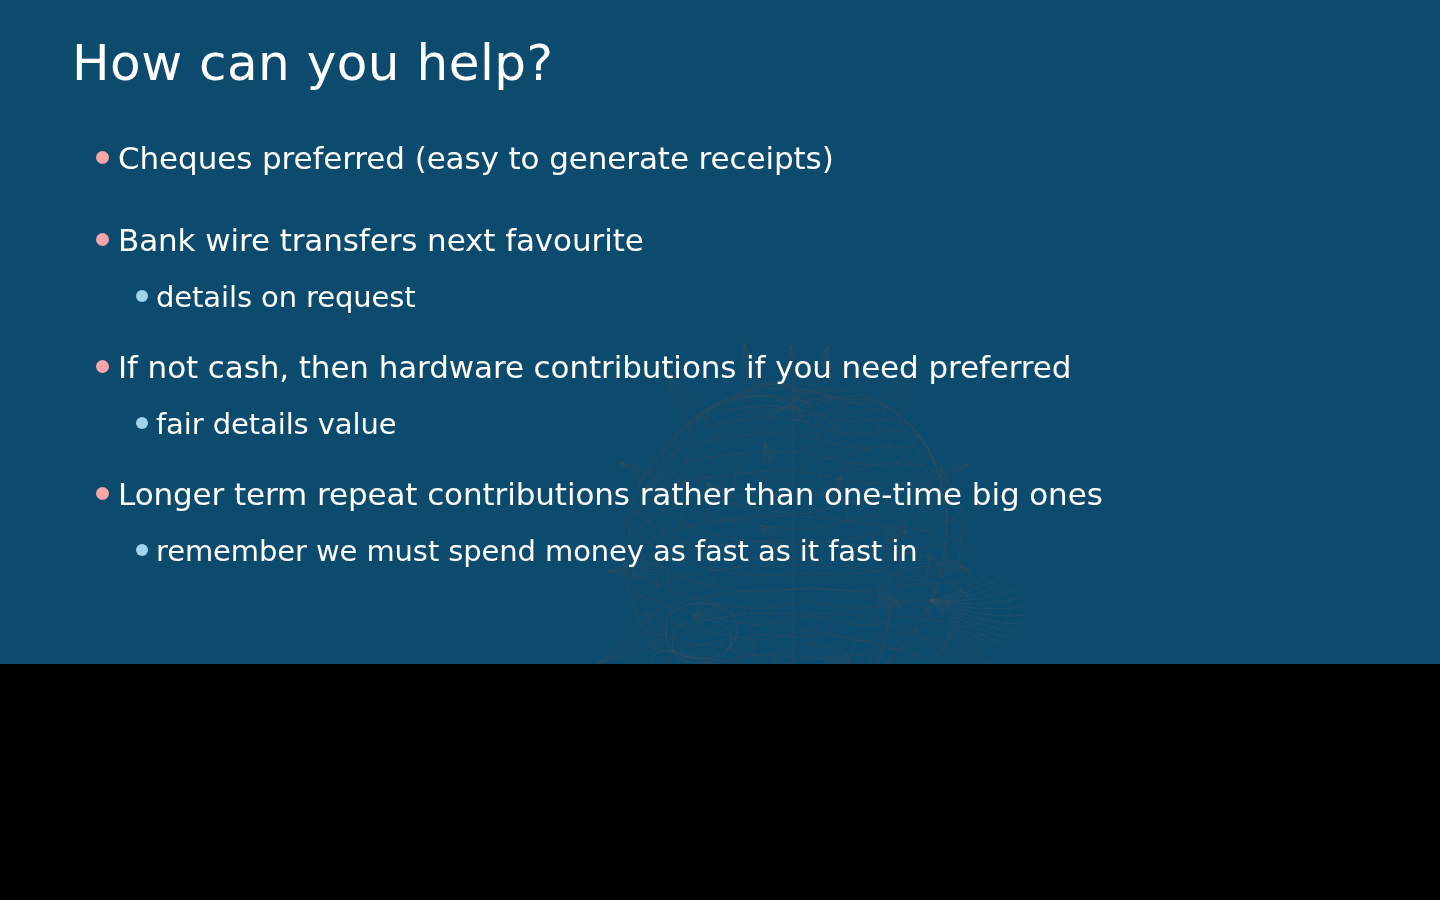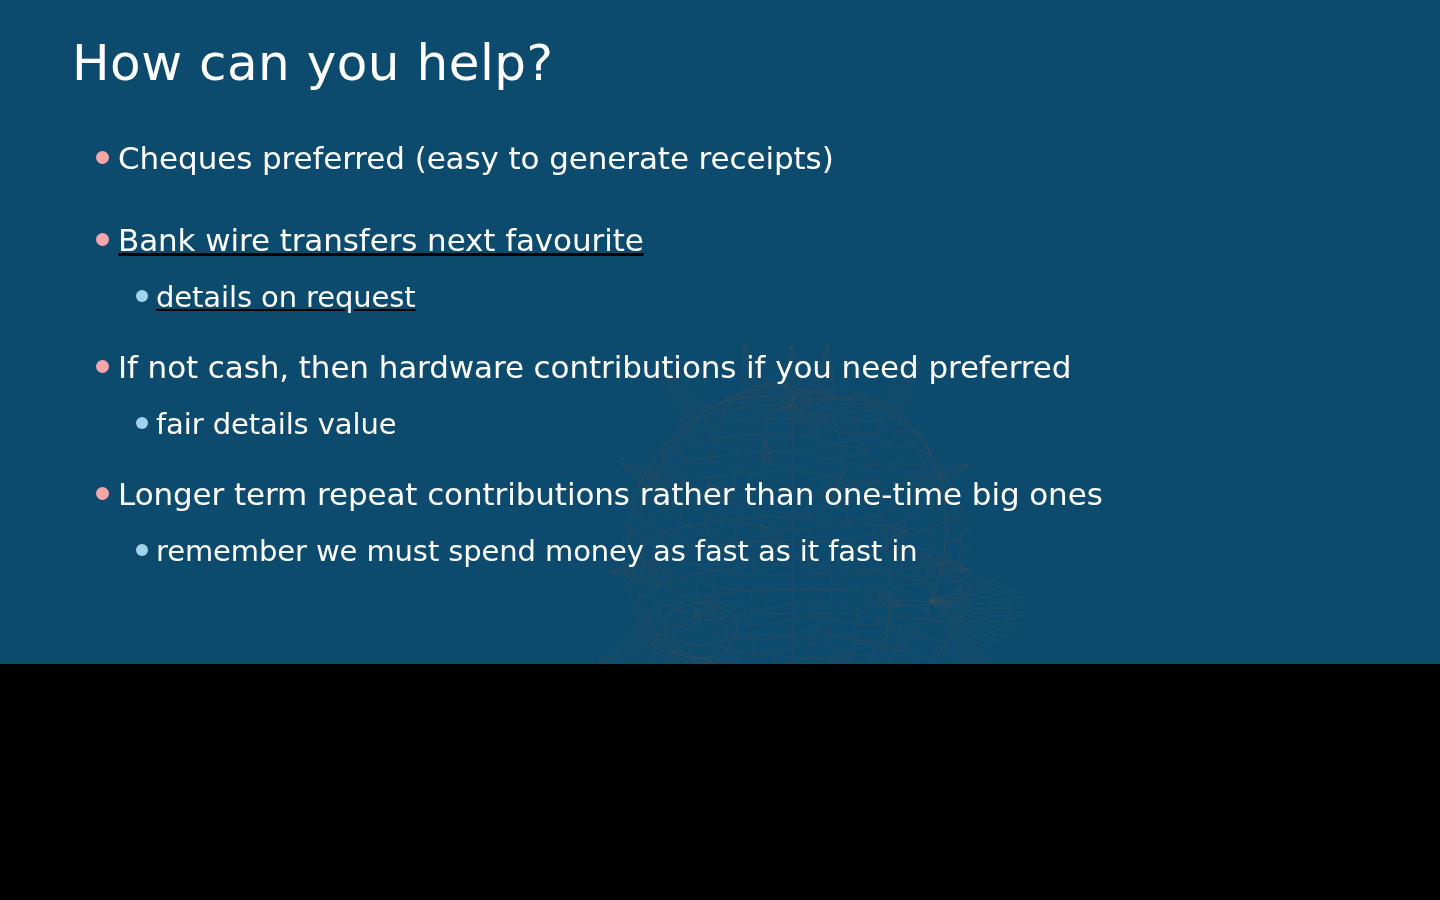--- a/index.html
+++ b/index.html
@@ -112,21 +112,21 @@
     letter-spacing: -0.1px;
   }
   .lvl2 .txt {
     font-size: 29px;
     line-height: 34px;
     letter-spacing: -0.1px;
   }
 
   
   #blk-0 { top: 140px; }
-  #blk-1 { top: 222px; text-decoration: underline; }
+  #blk-1 { top: 222px; }
   #blk-2 { top: 349px; }
   #blk-3 { top: 476px; }
 </style>
 </head>
 <body>
 
 <div id="slide">
 
   <div id="bg-art">
     <svg viewBox="0 0 446 472" xmlns="http://www.w3.org/2000/svg" aria-hidden="true">

